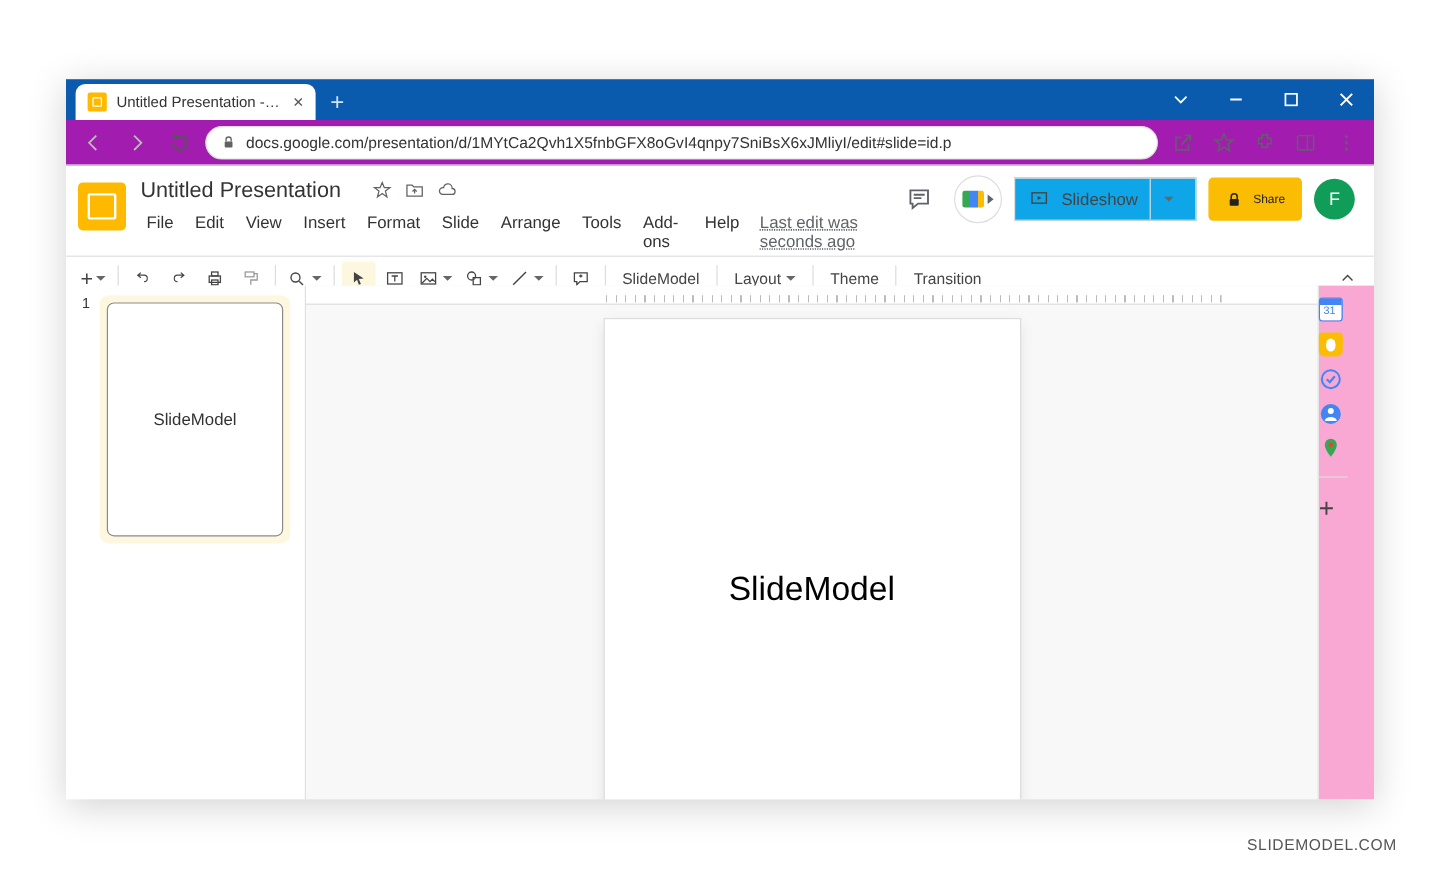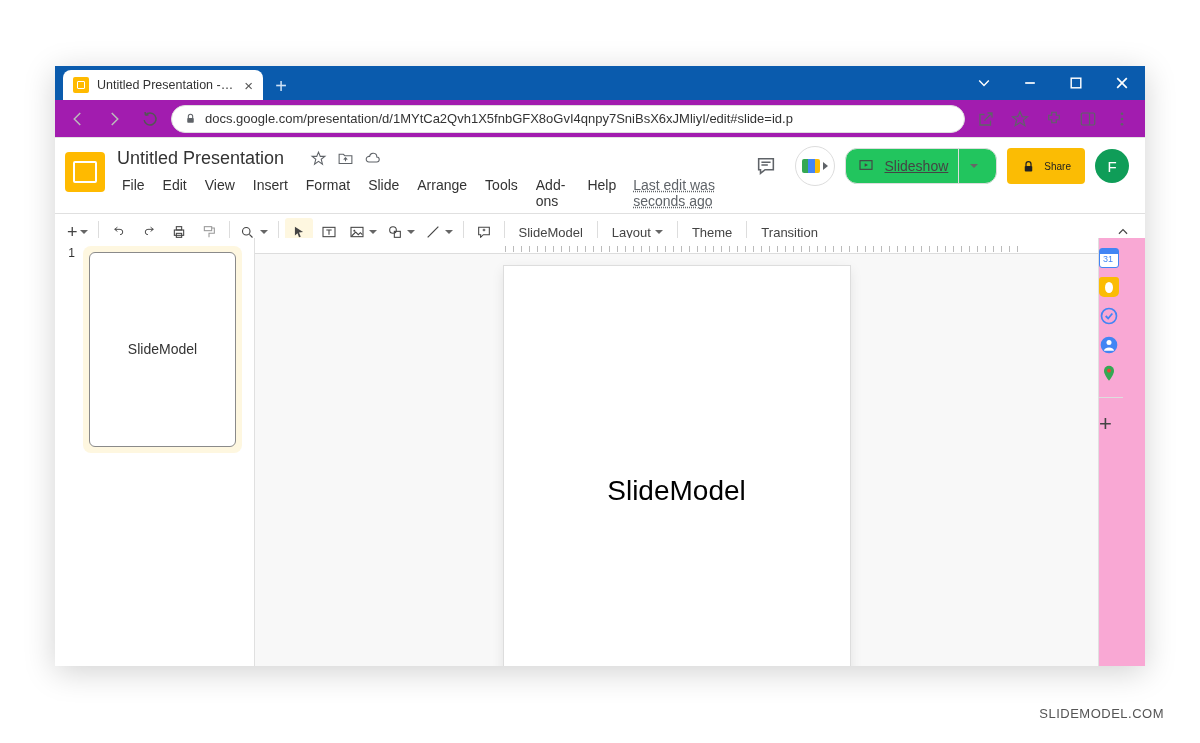--- a/index.html
+++ b/index.html
@@ -38,21 +38,21 @@
   .doctitle { font-size:18px; color:#333; padding:2px 4px; }
   .doctitle-icons { display:flex; gap:10px; color:#5f6368; }
   .menubar { display:flex; gap:0; font-size:14px; color:#333; margin-top:2px; }
   .menubar > div { padding:4px 9px; cursor:pointer; }
   .lastedit { color:#5f6368; font-size:14px; text-decoration:underline dotted; margin-left:8px; padding:4px 0; cursor:pointer; }
   .header-right { margin-left:auto; display:flex; align-items:center; gap:10px; }
   .circlebtn { width:38px; height:38px; border-radius:50%; display:flex; align-items:center; justify-content:center; cursor:pointer; }
   .meet { width:40px; height:40px; border:1px solid #ddd; border-radius:50%; display:flex; align-items:center; justify-content:center; gap:0; font-size:18px; cursor:pointer; position:relative; }
   .meet .meet-icon { width:18px; height:14px; display:inline-block; background: linear-gradient(90deg,#34a853 0 35%, #4285f4 35% 70%, #fbbc04 70% 100%); border-radius:2px; }
   .meet .tri { width:0; height:0; border-top:4px solid transparent; border-bottom:4px solid transparent; border-left:5px solid #5f6368; margin-left:3px; }
-  .slideshow-btn { height:36px; border:1px solid #ddd; border-radius:12px; display:flex; align-items:center; padding:0 8px 0 12px; gap:10px; color:#444; font-size:14px; cursor:pointer; background:#22c55e;text-decoration:underline; }
+  .slideshow-btn { height:36px; border:1px solid #ddd; border-radius:0; display:flex; align-items:center; padding:0 8px 0 12px; gap:10px; color:#444; font-size:14px; cursor:pointer; background:#0ea5e9; }
   .slideshow-btn .caret { width:30px; display:flex; align-items:center; justify-content:center; border-left:1px solid #ddd; height:100%; }
   .share-btn { height:36px; background:#fbbc04; border-radius:4px; display:flex; align-items:center; padding:0 14px; gap:8px; font-size:10px; font-weight:500; color:#222; cursor:pointer; }
   .avatar { width:34px; height:34px; border-radius:50%; background:#0f9d58; color:#fff; display:flex; align-items:center; justify-content:center; font-size:15px; cursor:pointer; }
 
   
   .toolbar { height:38px; border-top:1px solid #e0e0e0; border-bottom:1px solid #e0e0e0; display:flex; align-items:center; padding:0 8px; gap:2px; font-size:13px; color:#444; }
   .tbtn { min-width:28px; height:28px; display:flex; align-items:center; justify-content:center; cursor:pointer; border-radius:3px; padding:0 4px; gap:2px; }
   .tbtn.hl { background:#fef7e0; }
   .tsep { width:1px; height:22px; background:#ddd; margin:0 4px; }
   .tlabel { padding:0 8px; height:28px; display:flex; align-items:center; cursor:pointer; gap:4px; }
@@ -71,21 +71,21 @@
   .ruler-h { height:16px; background:#fff; border-bottom:1px solid #ddd; position:relative; overflow:hidden; }
   .ruler-h::before { content:""; position:absolute; left:250px; right:80px; top:8px; height:6px; background:repeating-linear-gradient(90deg,#bbb 0 1px, transparent 1px 8px); }
   .canvas-inner { position:relative; height:calc(100% - 16px); display:flex; justify-content:center; padding-top:12px; }
   .slide { width:346px; height:450px; background:#fff; box-shadow:0 0 0 1px #ddd, 0 4px 12px rgba(0,0,0,0.1); display:flex; align-items:center; justify-content:center; font-size:28px; font-family:Arial; color:#000; }
   .sidepanel { width:46px; background:#f9a8d4; display:flex; flex-direction:column; align-items:flex-start; padding-top:10px; gap:9px; }
   .sideicon { width:20px; height:20px; border-radius:3px; cursor:pointer; }
   .sidepanel .divider { width:24px; height:1px; background:#ddd; margin:4px 0; }
   .sideplus { font-size:22px; color:#444; cursor:pointer; }
 
   
-  .watermark { position:absolute; right:36px; bottom:22px; font-size:13px; letter-spacing:0.5px; color:#555; }
+  .watermark { position:absolute; right:36px; bottom:32px; font-size:13px; letter-spacing:0.5px; color:#555; }
 
   svg { display:block; }
 </style>
 </head>
 <body>
 
 <div class="window">
 
   <div class="titlebar">
     <div class="tabstrip">

